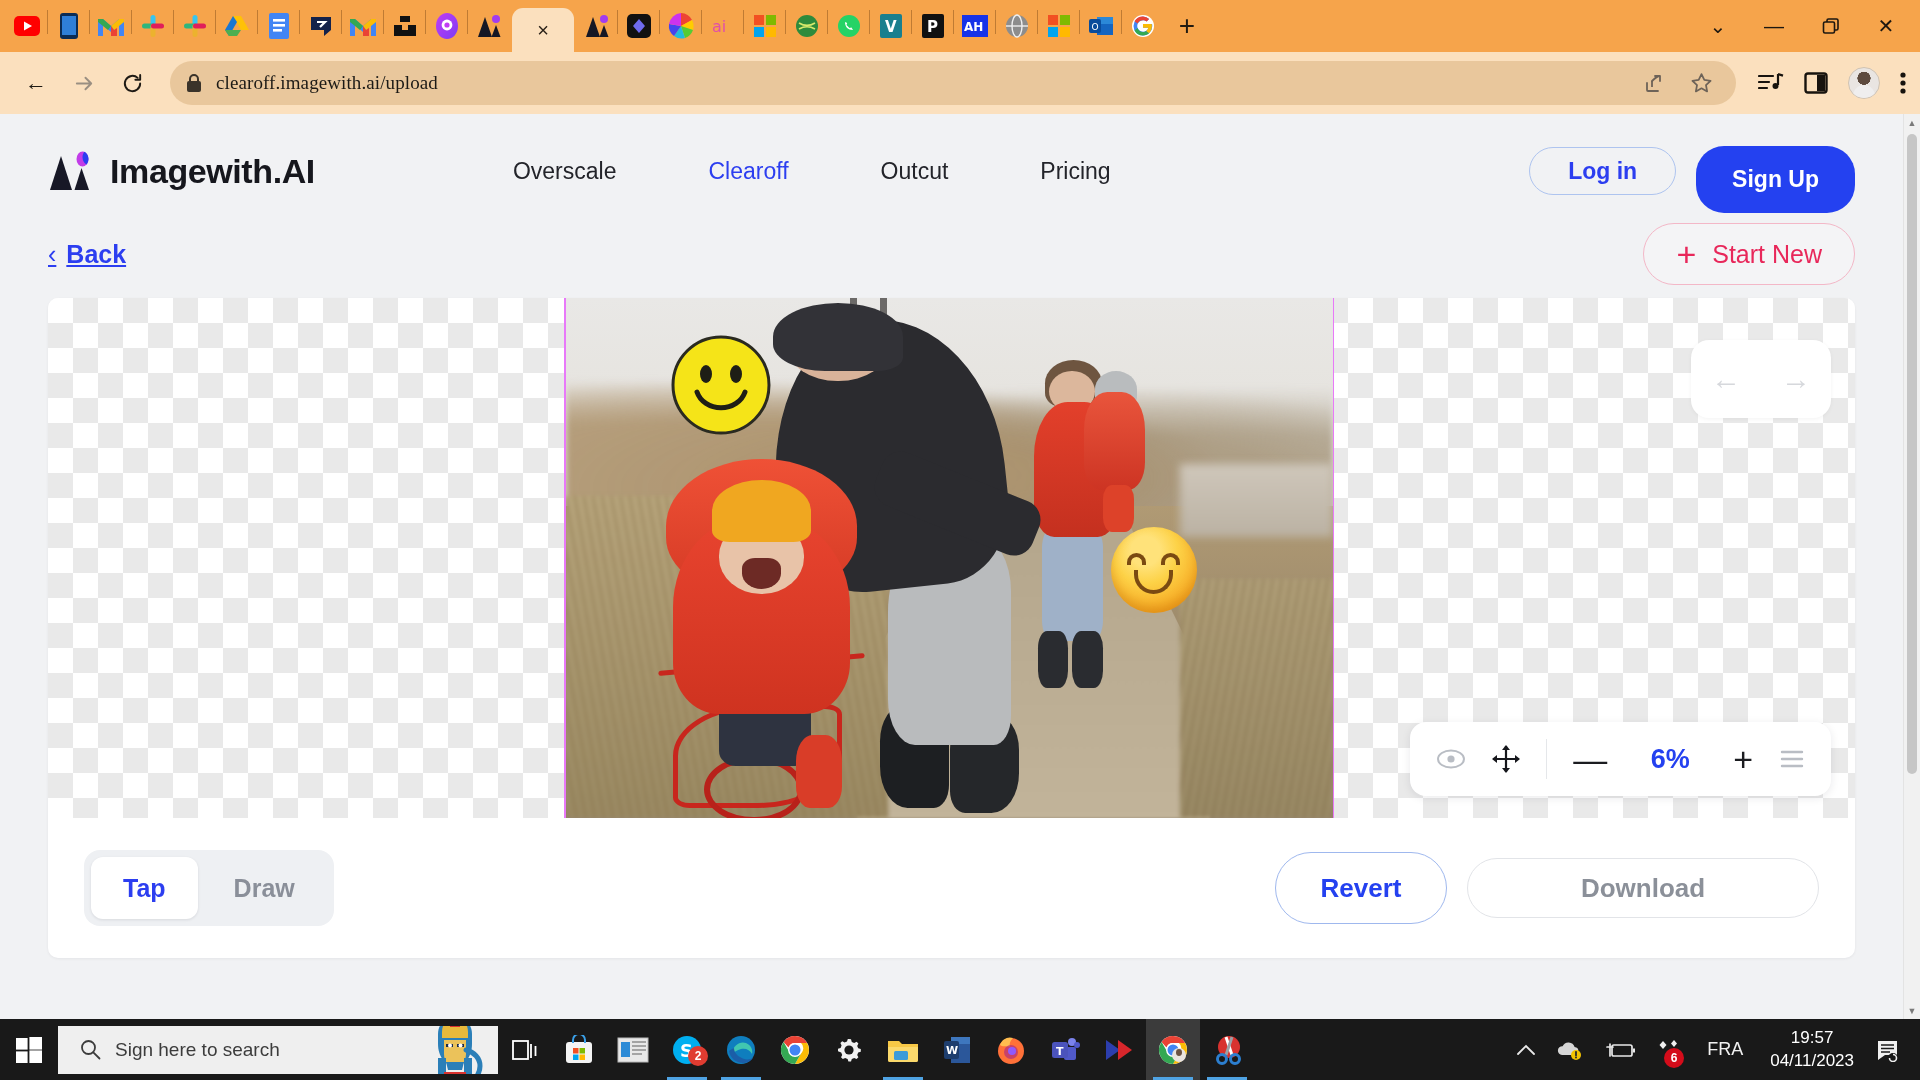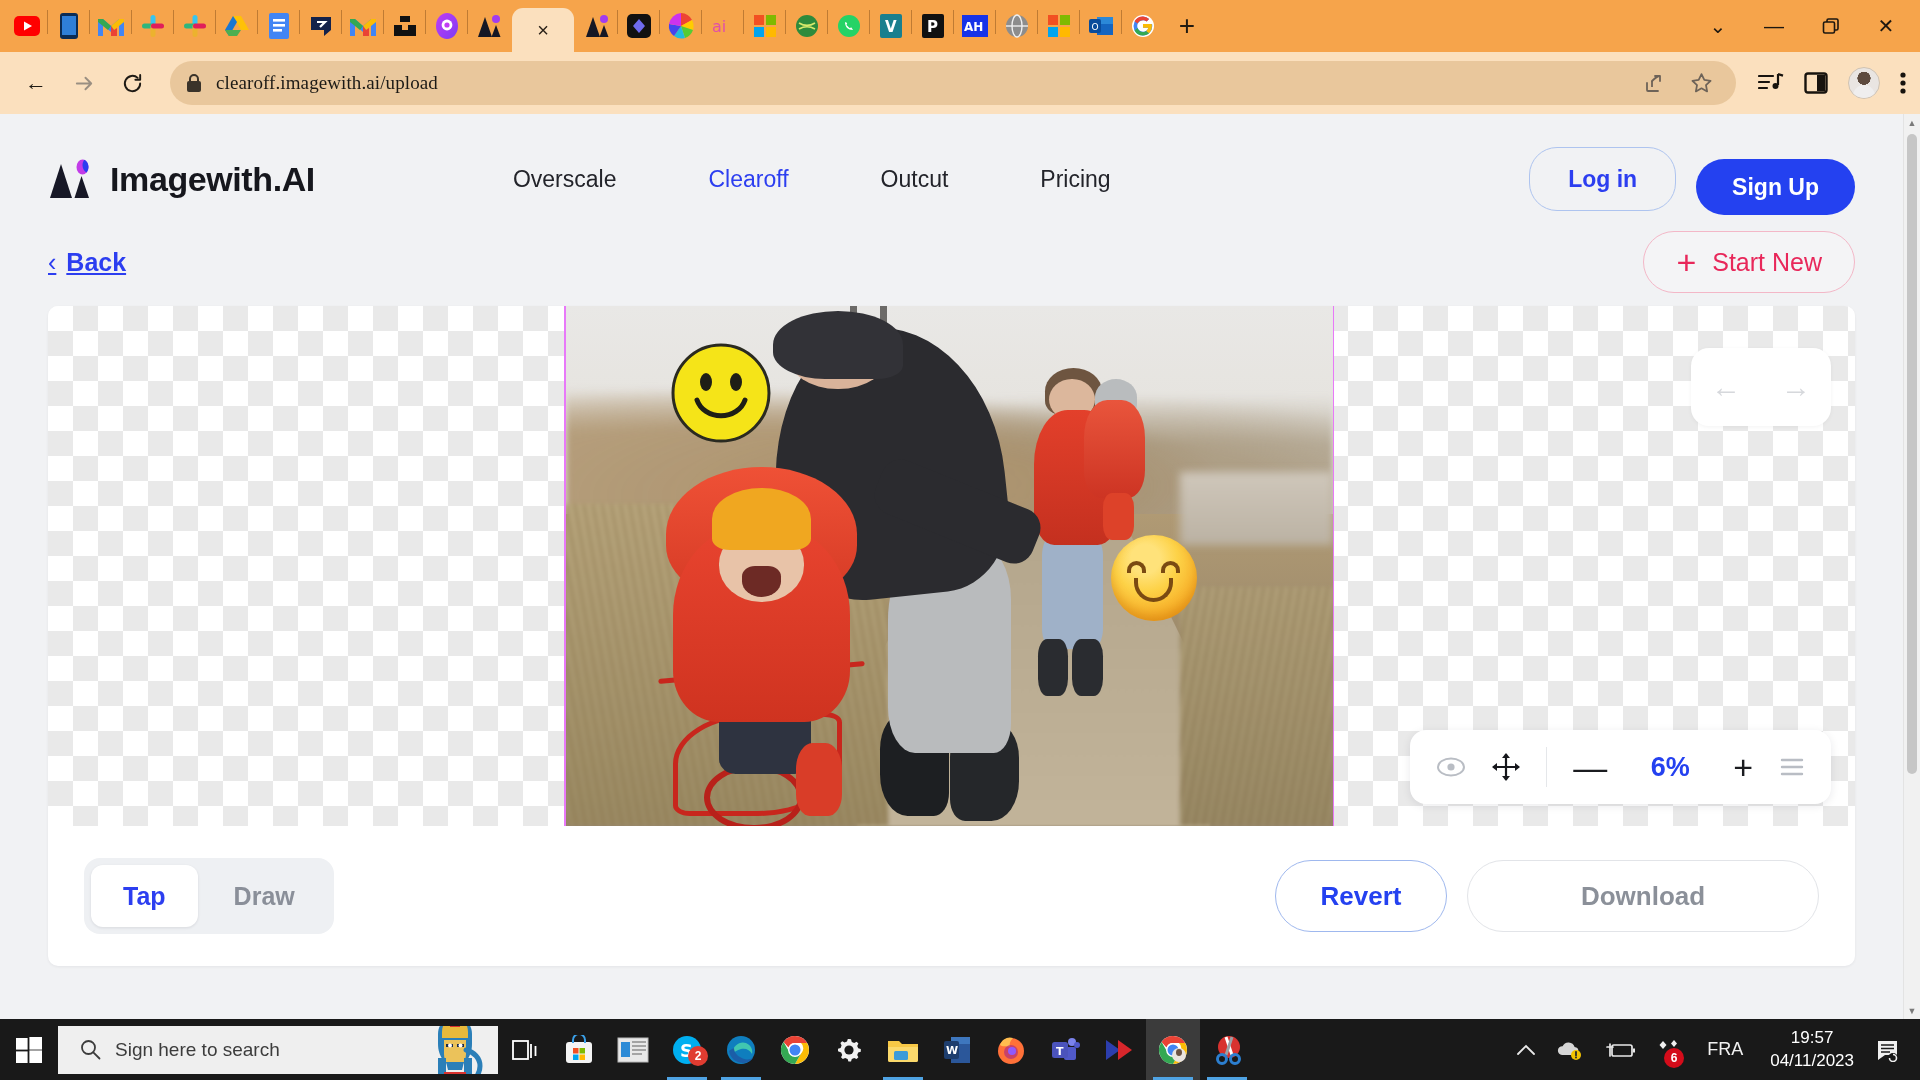--- a/index.html
+++ b/index.html
@@ -71,21 +71,21 @@
   .avatar::after {
     content:""; position:absolute; left:50%; top:58%; transform:translateX(-50%);
     width: 22px; height: 18px; border-radius: 11px 11px 0 0; background:#efeeee;
   }
 
   
   .viewport {
     flex: 1; background: #f1f2f4; position: relative; overflow: hidden;
     display: flex;
   }
-  .page { flex: 1; position: relative; padding: 12px 48px; min-width: 0; }
+  .page { flex: 1; position: relative; padding: 4px 48px; min-width: 0; }
 
   .scrollbar {
     width: 17px; background: #f1f1f1; border-left: 1px solid #e3e3e3;
     position: relative; flex: none;
   }
   .scroll-arrow { height: 17px; display:flex; align-items:center; justify-content:center; font-size: 9px; color:#7a7a7a;}
   .scroll-arrow.bottom { position:absolute; bottom:0; left:0; right:0; }
   .scroll-thumb {
     position: absolute; left: 3px; right: 3px; top: 20px; height: 640px;
     background: #c6c6c6; border-radius: 6px;
@@ -95,26 +95,26 @@
   .site-header {
     height: 92px; display: flex; align-items: center; gap: 20px; padding-top: 14px;
   }
   .brand { display: flex; align-items: center; gap: 16px; }
   .brand-name { font-size: 34px; font-weight: 700; color: #16171d; letter-spacing: -.4px; }
   .mainnav { display: flex; align-items: center; gap: 60px; margin-left: 146px; }
   .mainnav a { font-size: 23px; color: #23242a; text-decoration: none; margin-left: 32px; }
   .mainnav a.active { color: #2C3EF0; }
   .authbtns { margin-left: auto; display: flex; align-items: center; gap: 20px; }
   .btn-login {
-    height: 64px; padding: 0 38px; border-radius: 28px; border: 1.5px solid #aec4ef;
+    height: 48px; padding: 0 38px; border-radius: 28px; border: 1.5px solid #aec4ef;
     background: transparent; color: #2C3EF0; font-size: 23px; font-weight: 700;
     display: flex; align-items: center;
   }
   .btn-signup {
-    height: 56px; padding: 0 36px; border-radius: 28px; border: none;
+    height: 67px; padding: 0 36px; border-radius: 28px; border: none;
     background: #2441F0; color: #fff; font-size: 23px; font-weight: 700;
     display: flex; align-items: center; margin-top: 16px;
   }
 
   
   .subbar { height: 88px; display: flex; align-items: center; }
   .back-link { display: flex; align-items: center; gap: 10px; color: #2C3EF0; font-size: 25px; font-weight: 700; }
   .back-link .chev { font-size: 25px; font-weight: 400; }
   .btn-startnew {
     margin-left: auto; height: 62px; padding: 0 32px; border-radius: 31px;
@@ -325,21 +325,21 @@
     color: #8a8f99; background: transparent;
   }
   .seg.active { background: #fff; color: #2C3EF0; box-shadow: 0 1px 3px rgba(20,20,40,.1); }
   .foot-actions { margin-left: auto; display: flex; align-items: center; gap: 20px; }
   .btn-revert {
     height: 72px; width: 172px; border-radius: 36px; border: 1.5px solid #9fb8ee;
     color: #2441F0; font-size: 26px; font-weight: 700; background: #fff;
     display: flex; align-items: center; justify-content: center;
   }
   .btn-download {
-    height: 72px; width: 352px; border-radius: 36px; border: 1.5px solid #e2e4e8;
+    height: 60px; width: 352px; border-radius: 36px; border: 1.5px solid #e2e4e8;
     color: #8b9099; font-size: 26px; font-weight: 700; background: #fff;
     display: flex; align-items: center; justify-content: center;
   }
 
   
   .taskbar {
     height: 61px; background: #191919; display: flex; align-items: center;
     position: absolute; left: 0; bottom: 0; width: 1920px;
   }
   .start {

